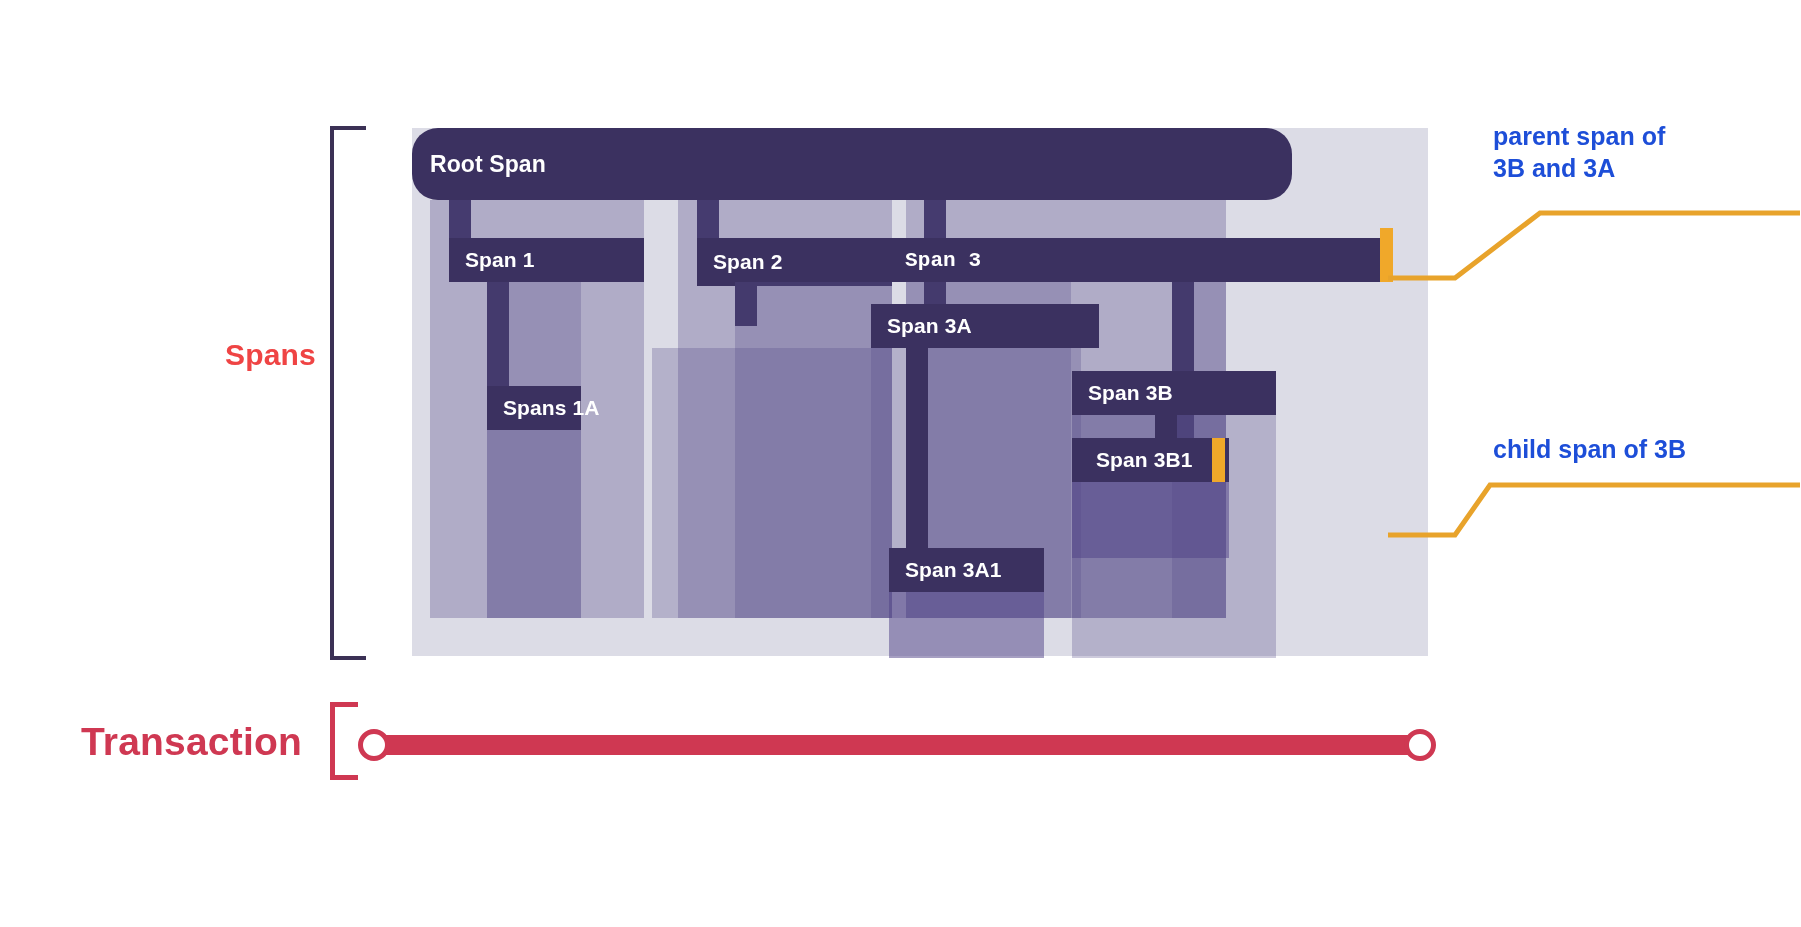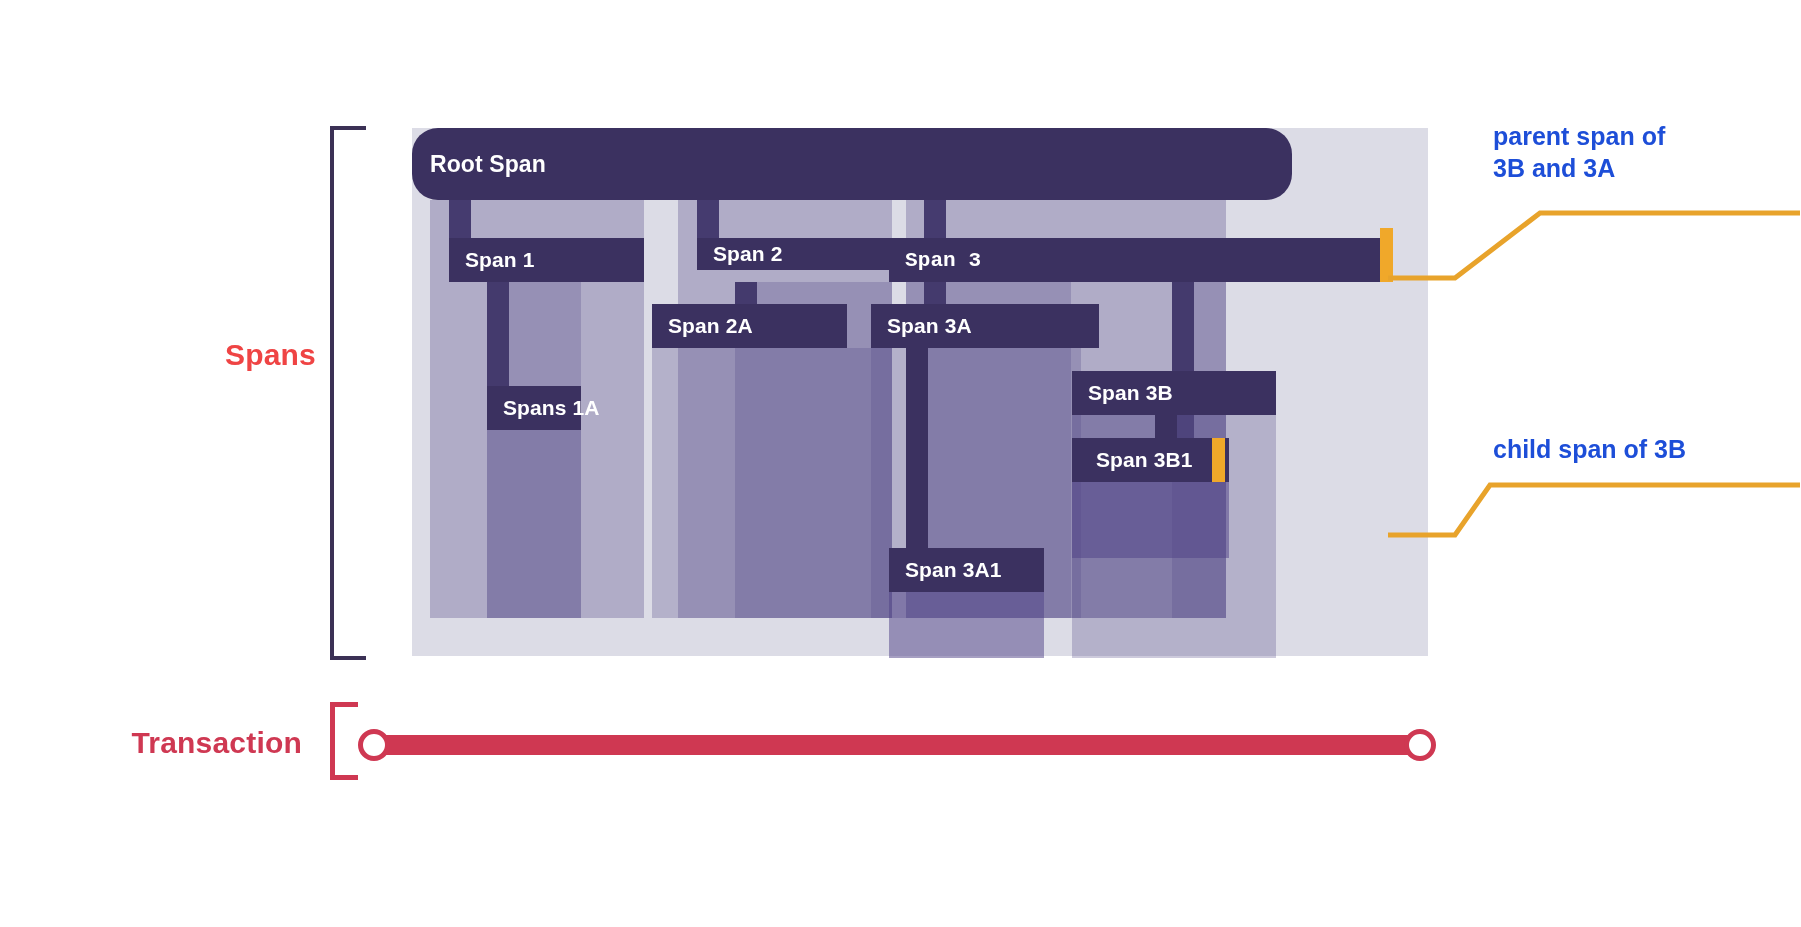--- a/index.html
+++ b/index.html
@@ -26,23 +26,22 @@
   }
   #spans-label {
     left: 16px; top: 338px; width: 300px;
     text-align: right;
     font-size: 30px;
     color: #ef4444;
   }
   #transaction-label {
     left: 0; top: 720px; width: 302px;
     text-align: right;
-    font-size: 30px;
+    font-size: 39px;
     color: #cf3852;
-    margin-top: 6px;
   }
 
   
   .bracket {
     border-style: solid;
     border-right: none;
     background: transparent;
   }
   #spans-bracket {
     left: 330px; top: 126px;
@@ -150,29 +149,28 @@
   <div class="abs span-body l2" style="left:75px; top:154px; width:94px; height:336px;"></div>
 
   <div class="abs span-body l2" style="left:75px; top:280px; width:94px; height:210px;"></div>
 
   <div class="abs span-header" style="left:75px; top:258px; width:94px; height:44px;">Spans 1A</div>
 
   <div class="abs stem" style="left:285px; top:72px; width:22px; height:38px;"></div>
 
   <div class="abs span-body" style="left:266px; top:72px; width:214px; height:418px;"></div>
 
-  <div class="abs span-header" style="left:285px; top:110px; width:195px; height:32px;">Span 2</div>
+  <div class="abs span-header" style="left:285px; top:110px; width:195px; height:48px;">Span 2</div>
 
   <div class="abs stem" style="left:323px; top:154px; width:22px; height:44px;"></div>
 
   <div class="abs span-body l2" style="left:323px; top:154px; width:157px; height:336px;"></div>
 
   <div class="abs span-body l2" style="left:240px; top:220px; width:240px; height:270px;"></div>
 
-  <div class="abs span-header" style="left:240px; top:176px; width:195px; height:44px;">Span 2A</div>
 
   <div class="abs stem" style="left:512px; top:72px; width:22px; height:38px;"></div>
 
   <div class="abs span-body" style="left:494px; top:72px; width:320px; height:418px;"></div>
 
   <div class="abs span-header" style="left:477px; top:110px; width:503px; height:44px;font-family:Liberation Mono, monospace;">Span 3</div>
 
   <div class="abs marker" style="left:968px; top:100px; width:13px; height:54px;"></div>
 
   <div class="abs stem" style="left:512px; top:154px; width:22px; height:44px;"></div>

